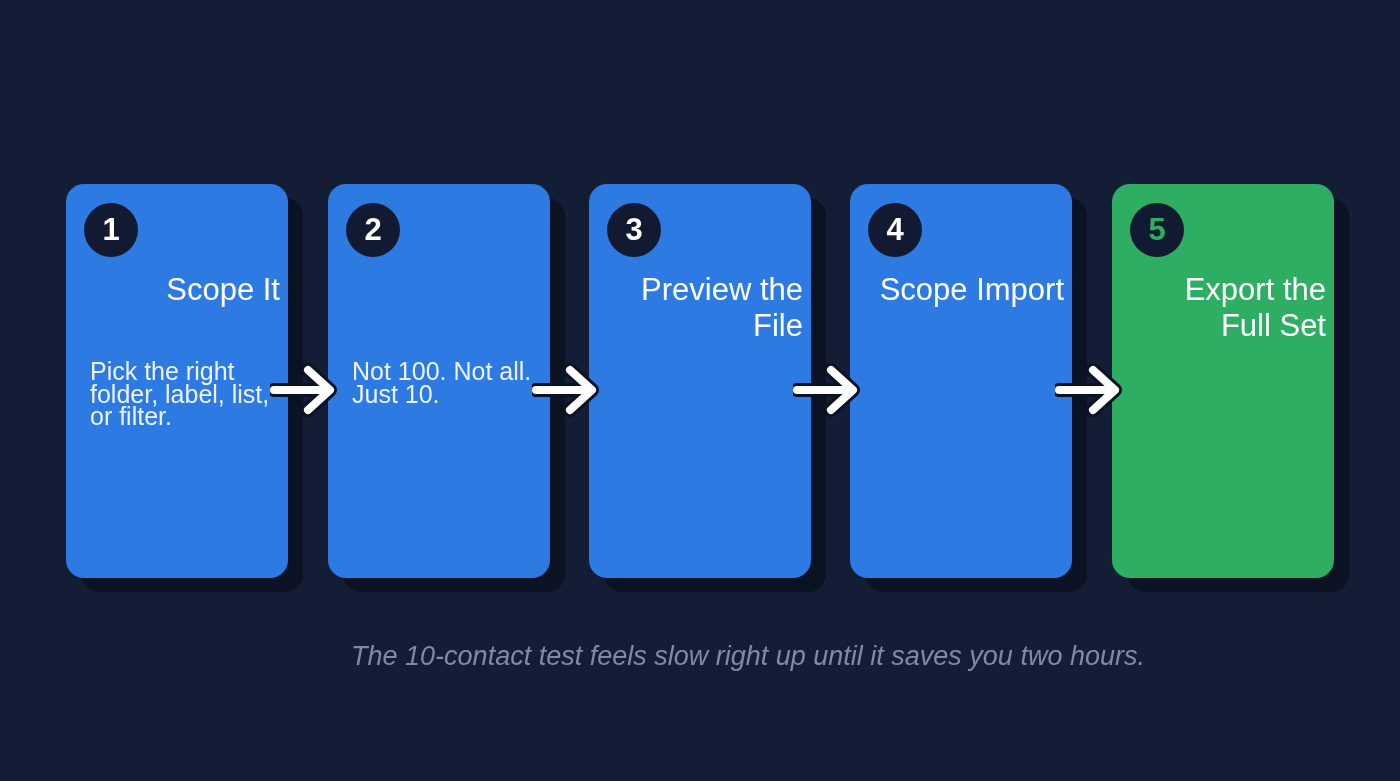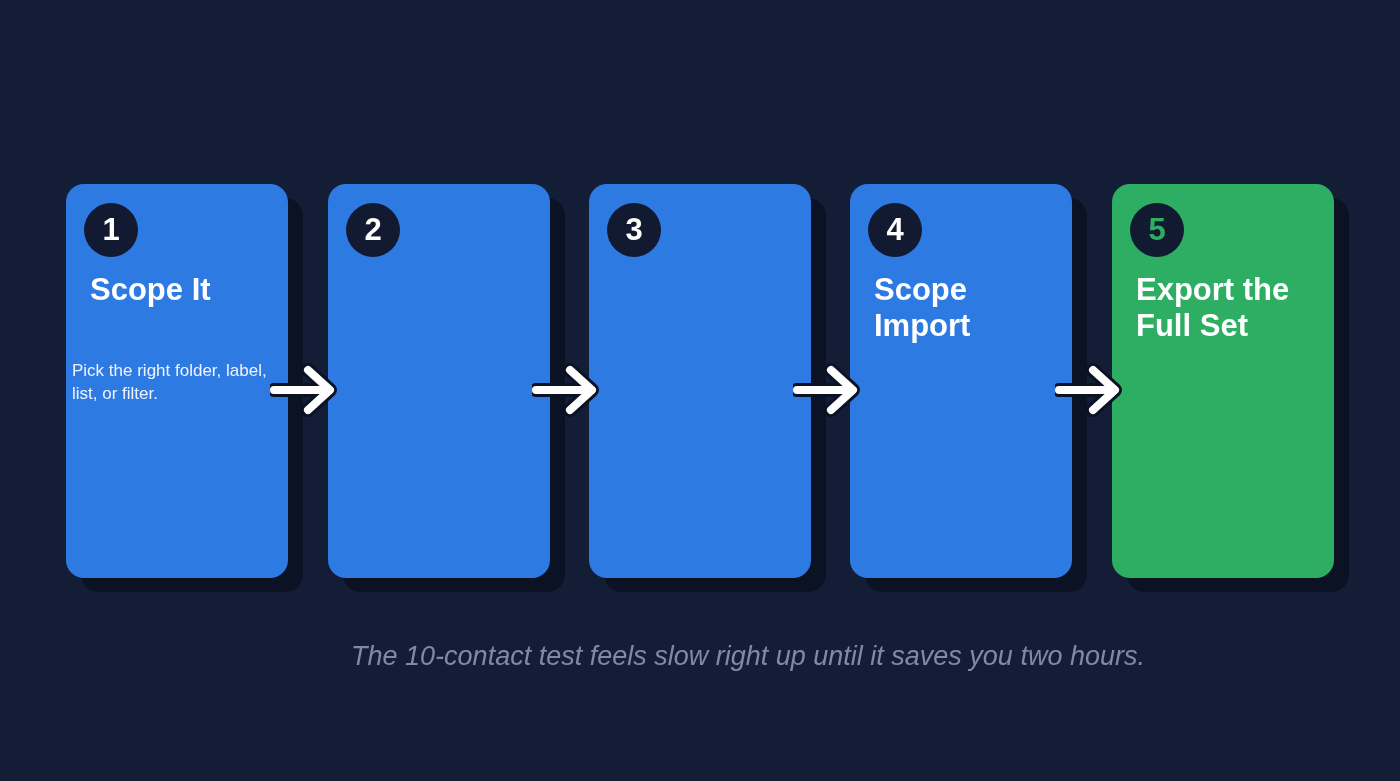--- a/index.html
+++ b/index.html
@@ -2,38 +2,40 @@
 <html><head>
 <meta charset="utf-8">
 <style>
   html,body{margin:0;padding:0;}
   body{width:1400px;height:781px;background:#131d36;position:relative;overflow:hidden;font-family:"Liberation Sans",sans-serif;}
   .card{position:absolute;top:184px;width:222px;height:394px;border-radius:18px;box-shadow:15px 14px 0 #0b1224;}
   .card.blue{background:#2d7ae3;}
   .card.green{background:#2eae63;}
   .num{position:absolute;left:18px;top:19px;width:54px;height:54px;border-radius:50%;background:#111a30;color:#fff;font-weight:bold;font-size:31px;display:flex;align-items:center;justify-content:center;}
   .green .num{color:#2eae63;}
-  .title{position:absolute;left:24px;top:88px;width:190px;color:#fff;font-weight:bold;font-size:31px;line-height:36px;}
-  .desc{position:absolute;left:6px;top:176px;width:195px;color:#eef4ff;font-size:17px;line-height:22.5px;white-space:pre-line;}
+  .title{position:absolute;left:24px;top:88px;width:190px;color:#fff;font-weight:normal;font-size:31px;line-height:36px;text-align:right;}
+  .desc{position:absolute;left:24px;top:176px;width:195px;color:#eef4ff;font-size:25px;line-height:22.5px;white-space:pre-line;}
   .arrow{position:absolute;top:360px;width:70px;height:60px;}
   .caption{position:absolute;left:0;width:1400px;top:641px;text-align:center;font-style:italic;font-size:27px;color:#7f8aa3;margin-left:48px;}
 </style>
 </head>
 <body>
 
 <div class="card blue" style="left:66px;">
   <div class="num">1</div>
   <div class="title">Scope It</div>
   <div class="desc">Pick the right folder, label, list, or filter.</div>
 </div>
 <div class="card blue" style="left:328px;">
   <div class="num">2</div>
+  <div class="desc">Not 100. Not all. Just 10.</div>
 </div>
 <div class="card blue" style="left:589px;">
   <div class="num">3</div>
+  <div class="title">Preview the File</div>
 </div>
 <div class="card blue" style="left:850px;">
   <div class="num">4</div>
   <div class="title">Scope Import</div>
 </div>
 <div class="card green" style="left:1112px;">
   <div class="num">5</div>
   <div class="title">Export the Full Set</div>
 </div>
 

